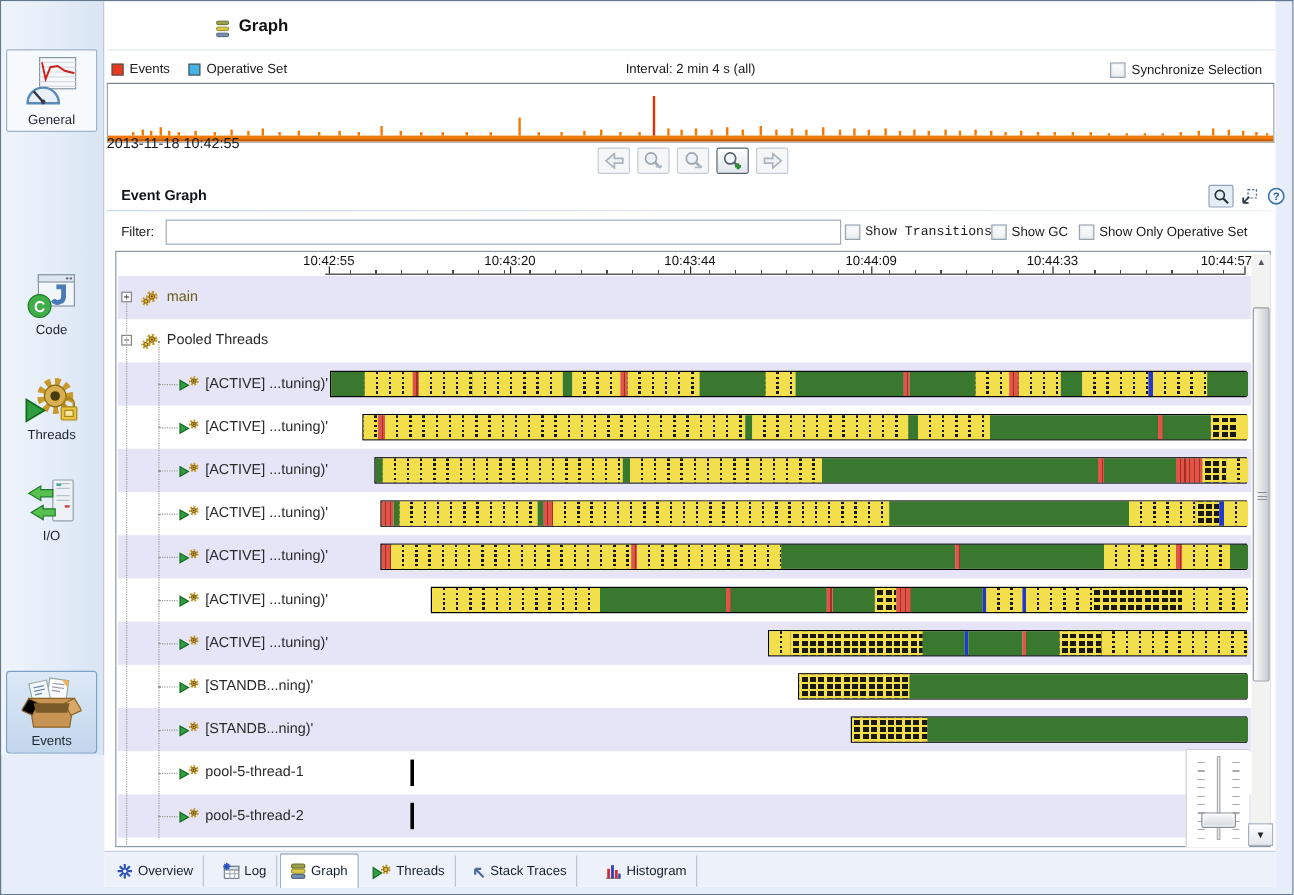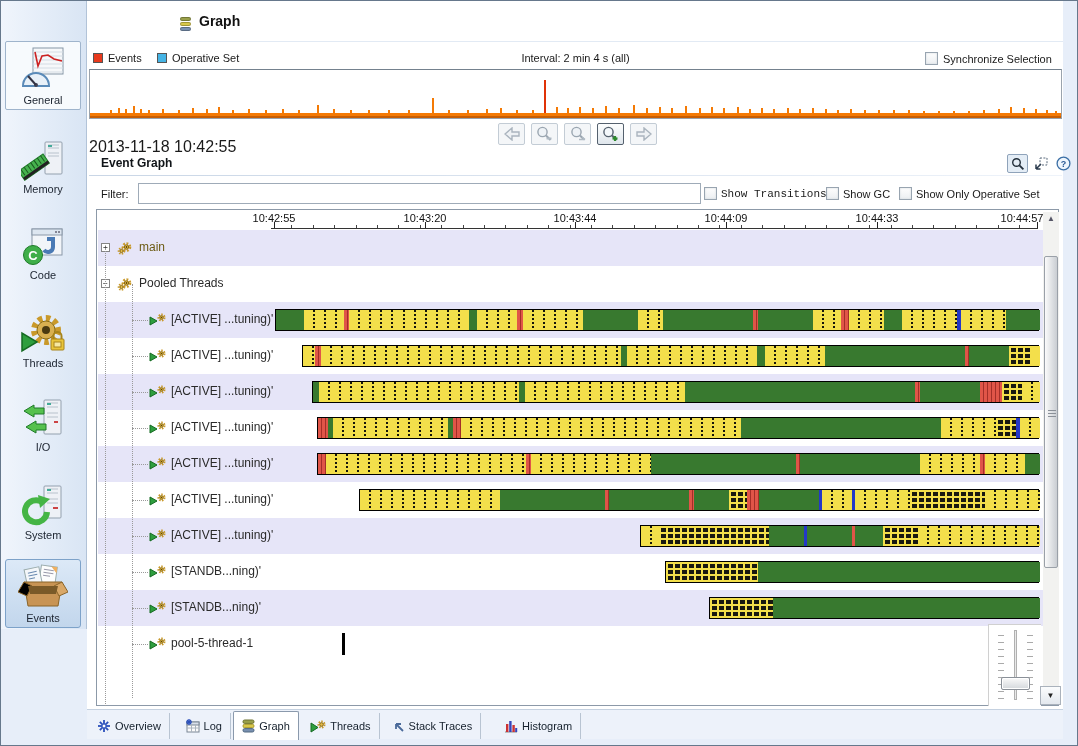--- a/index.html
+++ b/index.html
@@ -121,32 +121,20 @@
       <div class="sb-item boxed" style="top: 40px;"><span class="sb-icon" style="width: fit-content;">
           <svg width="44" height="46" viewBox="0 0 44 46">
             <rect x="12" y="2" width="30" height="26" fill="#f6f8fa" stroke="#8696a6"></rect>
             <path d="M12 6h30M12 10h30M12 14h30M12 18h30M12 22h30M12 26h30" stroke="#d4dce4" stroke-width="1"></path>
             <polyline points="14,6 17,20 21,10 27,9 33,13 41,15" fill="none" stroke="#c22" stroke-width="1.6"></polyline>
             <path d="M2 40 A13 13 0 0 1 28 40 Z" fill="#e8f0f8" stroke="#5a8ab8" stroke-width="2"></path>
             <circle cx="15" cy="39" r="2" fill="#445"></circle>
             <line x1="15" y1="39" x2="7" y2="30" stroke="#334" stroke-width="2"></line>
           </svg>
         </span><span class="sb-label">General</span></div>
-      <div class="sb-item" style="top: 140px;"><span class="sb-icon" style="width: fit-content;">
-          <svg width="44" height="40" viewBox="0 0 44 40">
-            <rect x="24" y="1" width="17" height="32" rx="1" fill="#eef1f6" stroke="#93a0ae"></rect>
-            <path d="M27 4h11M27 7h11M27 12h11M27 15h11" stroke="#b8c2cc"></path>
-            <rect x="27" y="4" width="4" height="2" fill="#4a9"></rect>
-            <g transform="rotate(-35 14 26)">
-              <rect x="-2" y="20" width="30" height="11" fill="#46b24e" stroke="#1e7a28"></rect>
-              <rect x="-2" y="28" width="30" height="3" fill="#222"></rect>
-              <path d="M1 20v7M5 20v7M9 20v7M13 20v7M17 20v7M21 20v7M25 20v7" stroke="#1a5a20"></path>
-            </g>
-          </svg>
-        </span><span class="sb-label">Memory</span></div>
       <div class="sb-item" style="top: 226px;"><span class="sb-icon" style="width: fit-content;">
           <svg width="42" height="40" viewBox="0 0 42 40">
             <rect x="10" y="2" width="30" height="26" fill="#f2f5f9" stroke="#8a98a8"></rect>
             <rect x="10" y="2" width="30" height="6" fill="#dde6f0" stroke="#8a98a8"></rect>
             <circle cx="34" cy="5" r="1" fill="#667"></circle>
             <circle cx="37" cy="5" r="1" fill="#667"></circle>
             <path d="M25 12 h6 v8 a5 5 0 0 1 -9 3" fill="none" stroke="#4a7ab5" stroke-width="4"></path>
             <circle cx="11" cy="28" r="9.5" fill="#3fae49" stroke="#1e7a28"></circle>
             <text x="11" y="33" font-size="13" font-weight="bold" text-anchor="middle" fill="#fff" font-family="Liberation Sans,sans-serif">C</text>
           </svg>
@@ -165,30 +153,20 @@
       <div class="sb-item" style="top: 398px;"><span class="sb-icon" style="width: fit-content;">
           <svg width="42" height="40" viewBox="0 0 42 40">
             <rect x="22" y="1" width="17" height="34" rx="1" fill="#eef1f6" stroke="#93a0ae"></rect>
             <path d="M25 4h11M25 8h11M25 14h11M25 18h11" stroke="#b8c2cc"></path>
             <rect x="25" y="4" width="4" height="2" fill="#4a9"></rect>
             <rect x="32" y="22" width="4" height="2" fill="#c44"></rect>
             <polygon points="2,12 12,6 12,9 22,9 22,15 12,15 12,18" fill="#56c14e" stroke="#1e7a28"></polygon>
             <polygon points="24,28 14,22 14,25 4,25 4,31 14,31 14,34" fill="#56c14e" stroke="#1e7a28" transform="rotate(180 14 28)"></polygon>
           </svg>
         </span><span class="sb-label">I/O</span></div>
-      <div class="sb-item" style="top: 484px;"><span class="sb-icon" style="width: fit-content;">
-          <svg width="42" height="42" viewBox="0 0 42 42">
-            <rect x="22" y="1" width="17" height="32" rx="1" fill="#eef1f6" stroke="#93a0ae"></rect>
-            <path d="M25 4h11M25 8h11M25 14h11M25 18h11" stroke="#b8c2cc"></path>
-            <rect x="25" y="4" width="4" height="2" fill="#4a9"></rect>
-            <rect x="31" y="22" width="5" height="2" fill="#c44"></rect>
-            <path d="M25 27 a11 11 0 1 1 -5 -10" fill="none" stroke="#45b545" stroke-width="6"></path>
-            <polygon points="16,10 28,14 18,23" fill="#45b545"></polygon>
-          </svg>
-        </span><span class="sb-label">System</span></div>
       <div class="sb-item selected" style="top: 558px;"><span class="sb-icon" style="width: fit-content;">
           <svg width="50" height="46" viewBox="0 0 50 46">
             <g transform="rotate(8 30 12)">
               <rect x="22" y="2" width="16" height="20" fill="#fdfdfd" stroke="#9aa"></rect>
               <path d="M25 6h10M25 9h10M25 12h7" stroke="#99a"></path>
               <polygon points="38,2 38,8 32,2" fill="#f0b060"></polygon>
             </g>
             <g transform="rotate(-12 16 14)">
               <rect x="8" y="4" width="15" height="18" fill="#f4f7fa" stroke="#9aa"></rect>
               <path d="M11 8h9M11 11h9M11 14h6" stroke="#6a8ab0"></path>
@@ -287,21 +265,21 @@
           <rect x="878" y="41" width="2" height="2" fill="#f47a05"></rect>
           <rect x="893" y="40" width="2" height="3" fill="#f47a05"></rect>
           <rect x="908" y="39" width="2" height="4" fill="#f47a05"></rect>
           <rect x="920" y="37" width="2" height="6" fill="#f47a05"></rect>
           <rect x="933" y="38" width="2" height="5" fill="#f47a05"></rect>
           <rect x="945" y="39" width="2" height="4" fill="#f47a05"></rect>
           <rect x="956" y="40" width="2" height="3" fill="#f47a05"></rect>
           <rect x="965" y="41" width="2" height="2" fill="#f47a05"></rect>
         </svg>
       </div>
-    <span class="lbl" style="left:2px;top:137px;font-size:16px">2013-11-18 10:42:55</span>
+    <span class="lbl" style="left:2px;top:111px;font-size:12px">2013-11-18 10:42:55</span>
 
     <div id="navbtns">
         <div class="navbtn" style="left: 411px;">
           <svg width="16" height="14" viewBox="0 0 16 14">
             <polygon points="8,1 8,5 15,5 15,9 8,9 8,13 1,7" fill="#eef1f4" stroke="#aab4be" stroke-width="1.4"></polygon>
           </svg>
         </div>
         <div class="navbtn" style="left: 444px;">
           <svg width="17" height="16" viewBox="0 0 17 16">
             <circle cx="6.5" cy="6" r="4.6" fill="#eef2f6" stroke="#9aa5b0" stroke-width="1.4"></circle>
@@ -633,20 +611,33 @@
               <svg width="18" height="13" viewBox="0 0 18 13">
                 <polygon points="1,4 1,12 8,8" fill="#2e9e3e" stroke="#156a22"></polygon>
                 <circle cx="12.5" cy="4.5" r="3" fill="none" stroke="#c9992a" stroke-width="2" stroke-dasharray="1.5 1.2"></circle>
                 <circle cx="12.5" cy="4.5" r="1.8" fill="#e6bc4a" stroke="#8a6a10"></circle>
                 <circle cx="12.5" cy="4.5" r=".8" fill="#5a4408"></circle>
               </svg>
             </span>
             <span class="row-label" style="left: 73px;">pool-5-thread-1</span>
             <div class="mini-tick" style="left: 244px;"></div>
           </div>
+          <div class="row alt" style="top: 432px;">
+            <div class="tree-dot-h" style="left: 34px; width: 16px; top: 18px;"></div>
+            <span class="row-icon" style="left: 51px;">
+              <svg width="18" height="13" viewBox="0 0 18 13">
+                <polygon points="1,4 1,12 8,8" fill="#2e9e3e" stroke="#156a22"></polygon>
+                <circle cx="12.5" cy="4.5" r="3" fill="none" stroke="#c9992a" stroke-width="2" stroke-dasharray="1.5 1.2"></circle>
+                <circle cx="12.5" cy="4.5" r="1.8" fill="#e6bc4a" stroke="#8a6a10"></circle>
+                <circle cx="12.5" cy="4.5" r=".8" fill="#5a4408"></circle>
+              </svg>
+            </span>
+            <span class="row-label" style="left: 73px;">pool-5-thread-2</span>
+            <div class="mini-tick" style="left: 244px;"></div>
+          </div>
           <div class="tree-dot-v" style="left: 7px; top: 18px; height: 458px;"></div>
           <div class="tree-dot-v" style="left: 34px; top: 54px; height: 414px;"></div>
         </div>
 
       <div id="vscroll">
         <div id="vs-up">▲</div>
         <div id="vs-thumb">
             <div id="vs-grip"></div>
           </div>
       </div>

